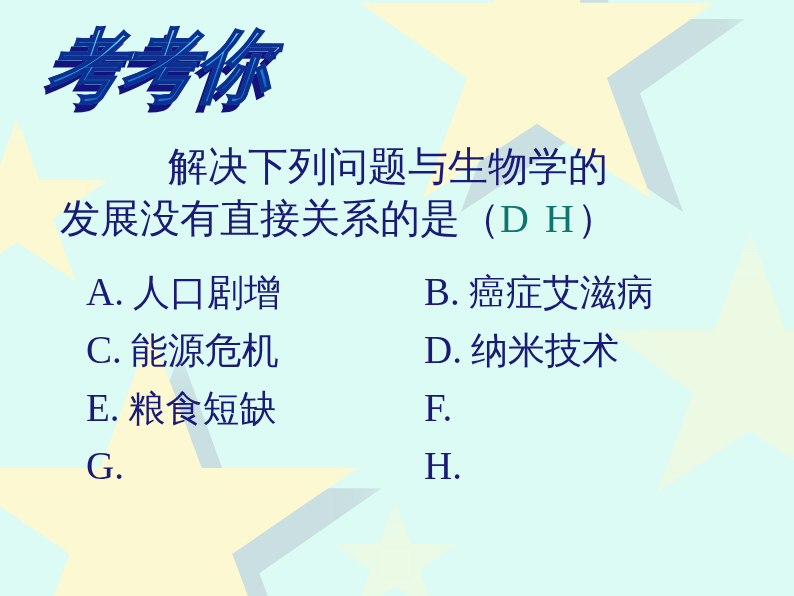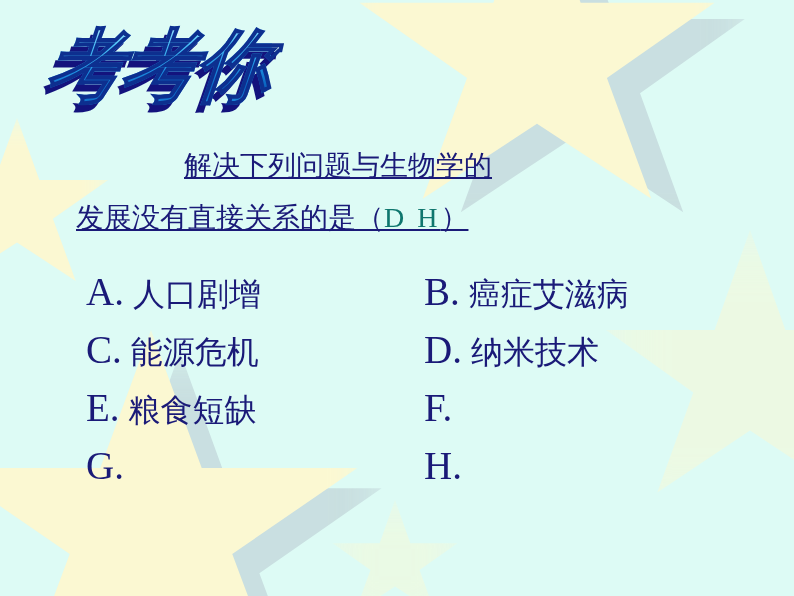--- a/index.html
+++ b/index.html
@@ -102,29 +102,28 @@
                                 #1e8fe0 55%, #0a63c0 78%, #1f8ee0 100%);
     -webkit-background-clip: text;
     background-clip: text;
     color: transparent;
     -webkit-text-stroke: 1.6px #0d2f8f;
   }
 
   
   #question {
     position: absolute;
-    left: 76px;
+    left: 60px;
     top: 140px;
     width: 660px;
     color: #1a1a78;
-    font-size: 28px;
+    font-size: 40px;
     line-height: 52px;
     font-weight: 400;
     letter-spacing: 0px;
-    text-decoration: underline;
   }
   #question .q-line { white-space: nowrap; }
   #q-line1 { text-indent: 108px; }
   .paren { font-family: "Liberation Serif", serif; text-align: right; }
   .answer {
     color: #0f766e;
     font-family: "Liberation Serif", serif;
     font-weight: 400;
     letter-spacing: 3px;
   }
@@ -149,21 +148,21 @@
   }
   .opt-cell.left  { width: 338px; }
   .opt-cell.right { width: 302px; }
   .opt-letter {
     font-family: "Liberation Serif", serif;
     font-size: 39px;
     line-height: 52px;
     margin-right: 9px;
   }
   .opt-text {
-    font-size: 32px;
+    font-size: 37px;
     line-height: 52px;
     letter-spacing: 0px;
   }
 </style>
 </head>
 <body>
 
 <div id="slide">
 
   <div class="star-layer">

